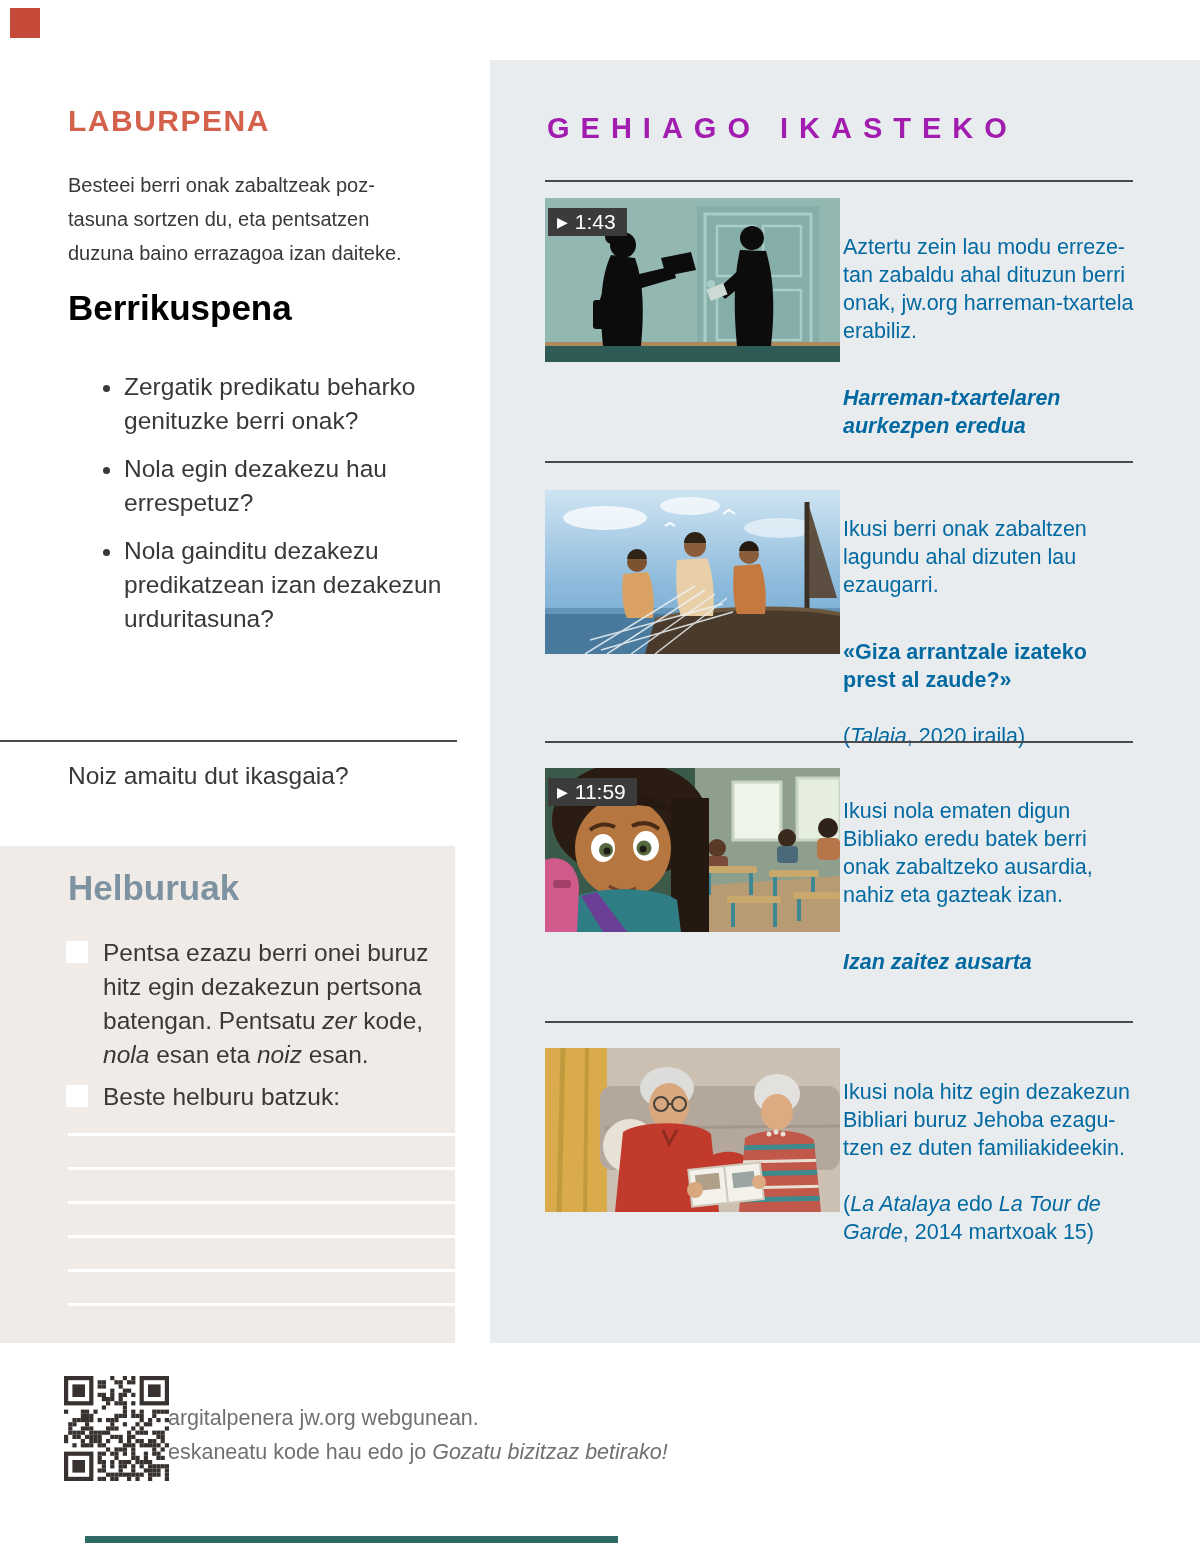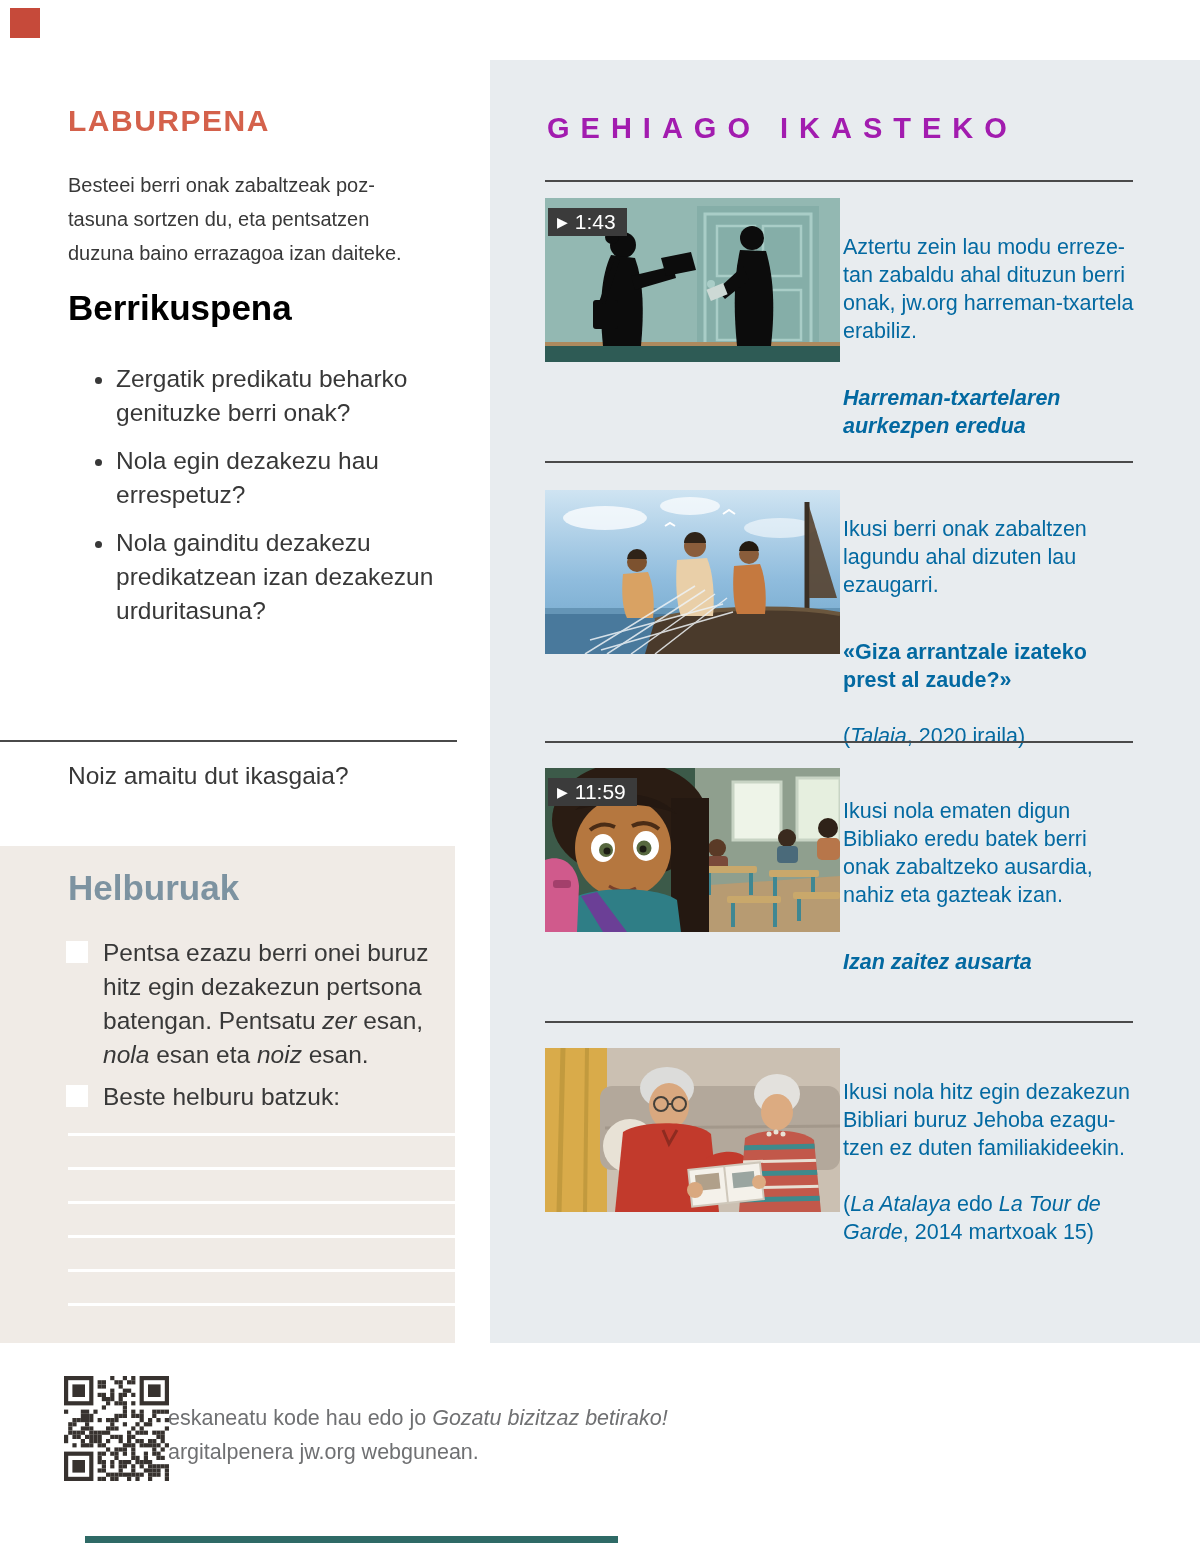--- a/index.html
+++ b/index.html
@@ -11,21 +11,21 @@
   .corner-mark{left:10px;top:8px;width:30px;height:30px;background:#c64a3a;}
   .bottom-bar{left:85px;top:1536px;width:533px;height:7px;background:#2e6a66;}
 
   
   .panel{left:490px;top:60px;width:710px;height:1283px;background:#e8ecef;}
 
   
   .t-laburpena{left:68px;top:104px;font-size:30px;font-weight:bold;color:#d4614b;letter-spacing:1.5px;}
   .summary-text{left:68px;top:168px;font-size:20px;line-height:34px;white-space:pre-line;}
   .t-berrikuspena{left:68px;top:288px;font-size:35px;font-weight:bold;color:#000000;}
-  .review-list{left:90px;top:362px;width:370px;margin:0;padding-left:26px;}
+  .review-list{left:90px;top:362px;width:370px;margin:8px;padding-left:26px;}
   .review-list li{font-size:24.5px;line-height:34px;margin-bottom:14px;white-space:pre-line;}
   .left-rule{left:0;top:740px;width:457px;height:2px;background:#4a4a4a;}
   .noiz{left:68px;top:762px;font-size:24.5px;}
 
   .goals-box{left:0;top:846px;width:455px;height:497px;background:#f0ebe6;}
   .t-helburuak{left:68px;top:868px;font-size:35px;font-weight:bold;color:#7d93a1;}
   .goal{left:66px;display:flex;align-items:flex-start;}
   .goal-1{top:936px;}
   .goal-2{top:1080px;}
   .checkbox{width:22px;height:22px;background:#ffffff;margin-top:5px;flex:0 0 auto;}
@@ -78,21 +78,21 @@
   <div class="abs left-rule"></div>
   <div class="abs noiz">Noiz amaitu dut ikasgaia?</div>
 
   <div class="abs goals-box"></div>
   <div class="abs t-helburuak">Helburuak</div>
 
   <div class="abs goal goal-1">
     <div class="checkbox"></div>
     <div class="goal-text"><span>Pentsa ezazu berri onei buruz
 hitz egin dezakezun pertsona
-batengan. Pentsatu </span><span class="ital">zer</span><span> esan,
+batengan. Pentsatu </span><span class="ital">zer</span><span> kode,
 </span><span class="ital">nola</span><span> esan eta </span><span class="ital">noiz</span><span> esan.</span></div>
   </div>
 
   <div class="abs goal goal-2">
     <div class="checkbox"></div>
     <div class="goal-text">Beste helburu batzuk:</div>
   </div>
 
   <div class="abs writing-line" style="top:1133px"></div>
   <div class="abs writing-line" style="top:1167px"></div>
@@ -534,18 +534,18 @@
       <rect x="1" y="1" width="5" height="5" fill="#ffffff"></rect>
       <rect x="2" y="2" width="3" height="3" fill="#37322f"></rect>
       <rect x="18" y="0" width="7" height="7" fill="#37322f"></rect>
       <rect x="19" y="1" width="5" height="5" fill="#ffffff"></rect>
       <rect x="20" y="2" width="3" height="3" fill="#37322f"></rect>
       <rect x="0" y="18" width="7" height="7" fill="#37322f"></rect>
       <rect x="1" y="19" width="5" height="5" fill="#ffffff"></rect>
       <rect x="2" y="20" width="3" height="3" fill="#37322f"></rect>
     </svg>
   <div class="abs footer-text">
+    <div>argitalpenera jw.org webgunean.</div>
     <div><span>eskaneatu kode hau edo jo </span><span class="ital">Gozatu bizitzaz betirako!</span></div>
-    <div>argitalpenera jw.org webgunean.</div>
   </div>
 
   <div class="abs bottom-bar"></div>
 </div>
 
 </body></html>

